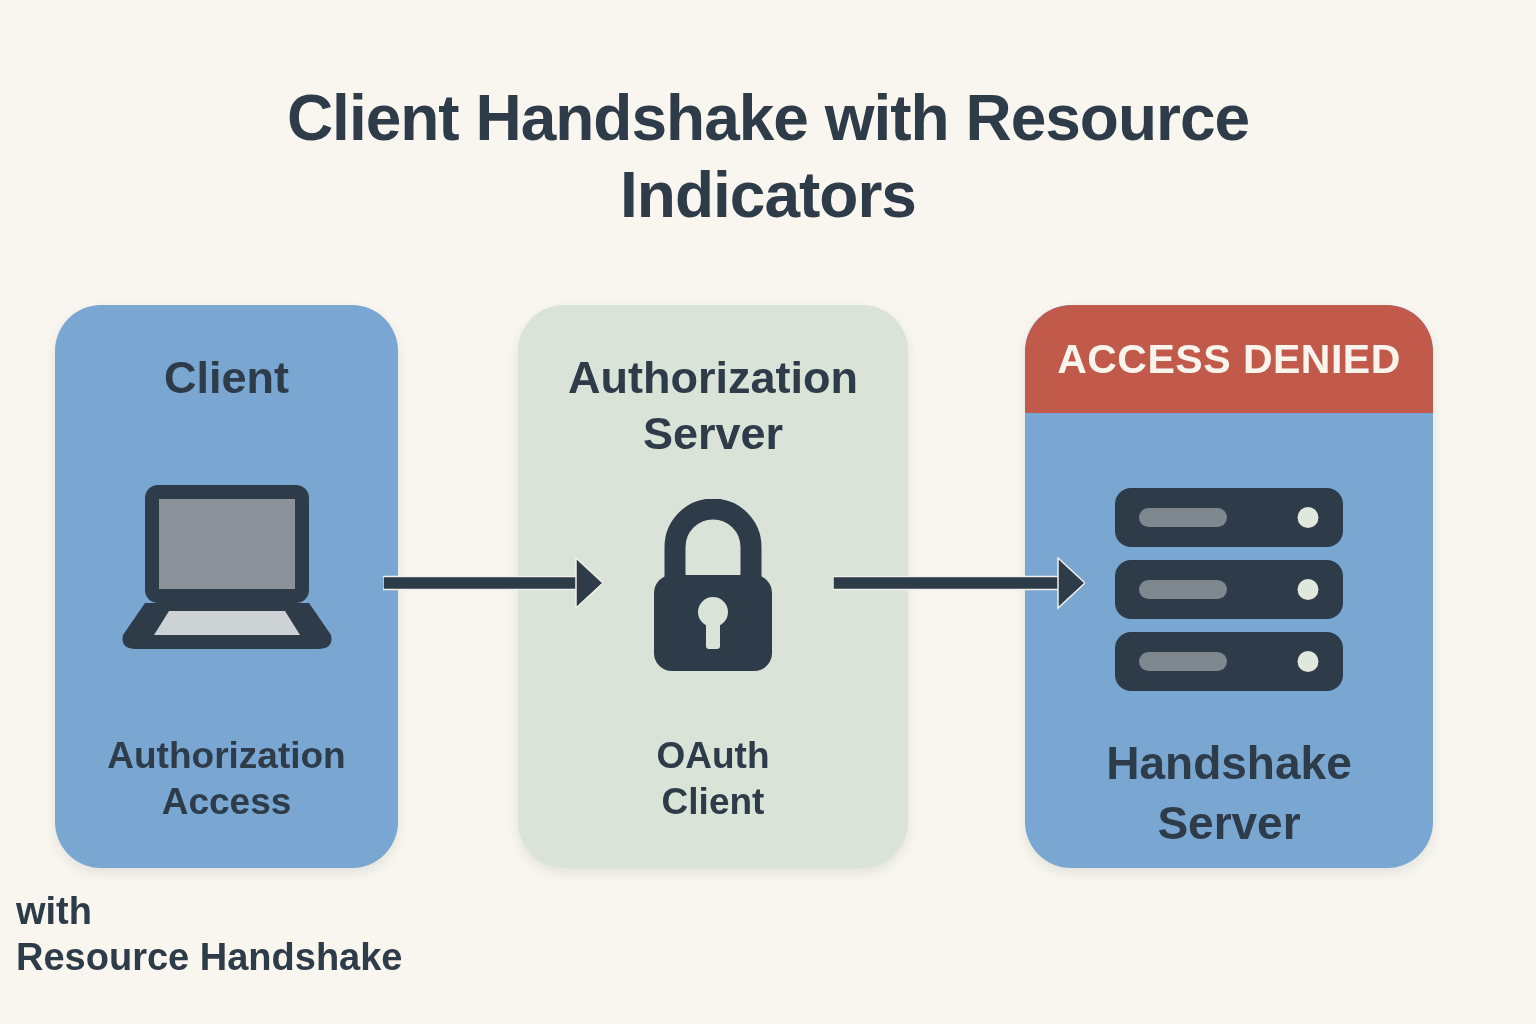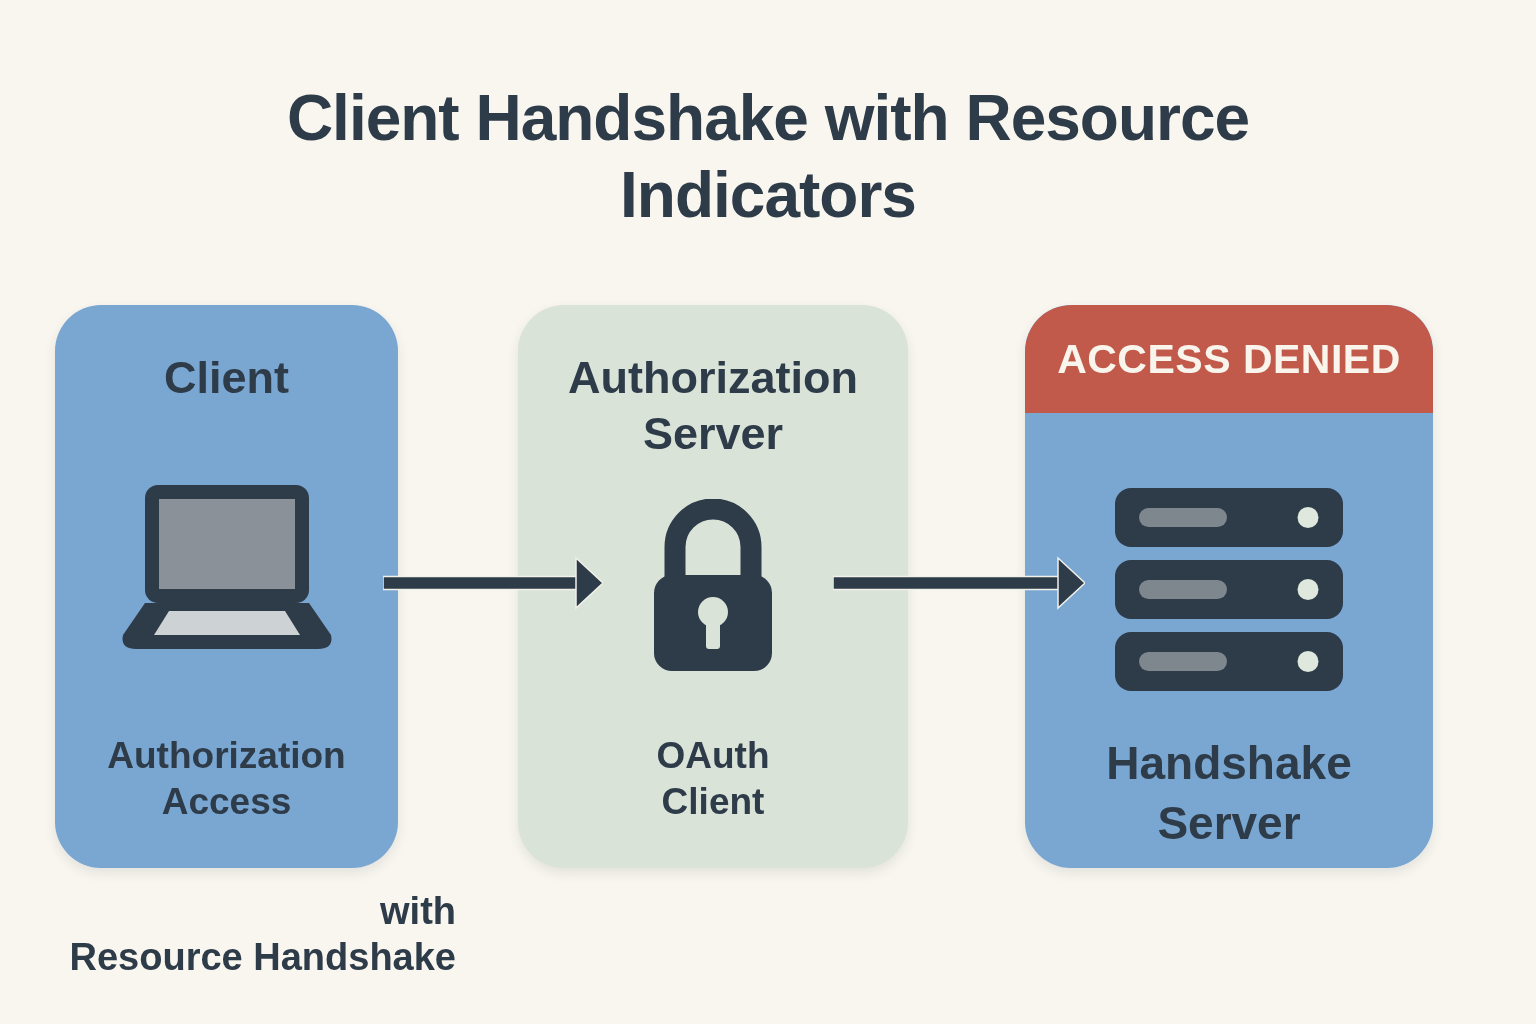--- a/index.html
+++ b/index.html
@@ -46,21 +46,21 @@
     font-size:41px; font-weight:700; color:var(--denied-text); letter-spacing:0.5px;
   }
   .icon{ position:absolute; left:50%; transform:translateX(-50%); }
   .laptop-icon{ top:180px; width:212px; height:166px; }
   .lock-icon{ top:194px; width:118px; height:172px; }
   .server-icon{ top:183px; width:228px; height:204px; }
   .arrow{ position:absolute; height:56px; }
   .arrow-1{ left:383px; top:555px; width:220px; }
   .arrow-2{ left:833px; top:555px; width:252px; }
   .caption{
-    position:absolute; top:888px; left:16px; width:440px; text-align:right;
+    position:absolute; top:888px; left:16px; width:440px; text-align:left;
     font-size:38px; font-weight:700; line-height:1.22; color:var(--ink);
   }
 </style>
 </head>
 <body>
 
 <div class="canvas">
 
   <h1 class="title">Client Handshake with Resource Indicators</h1>
 

